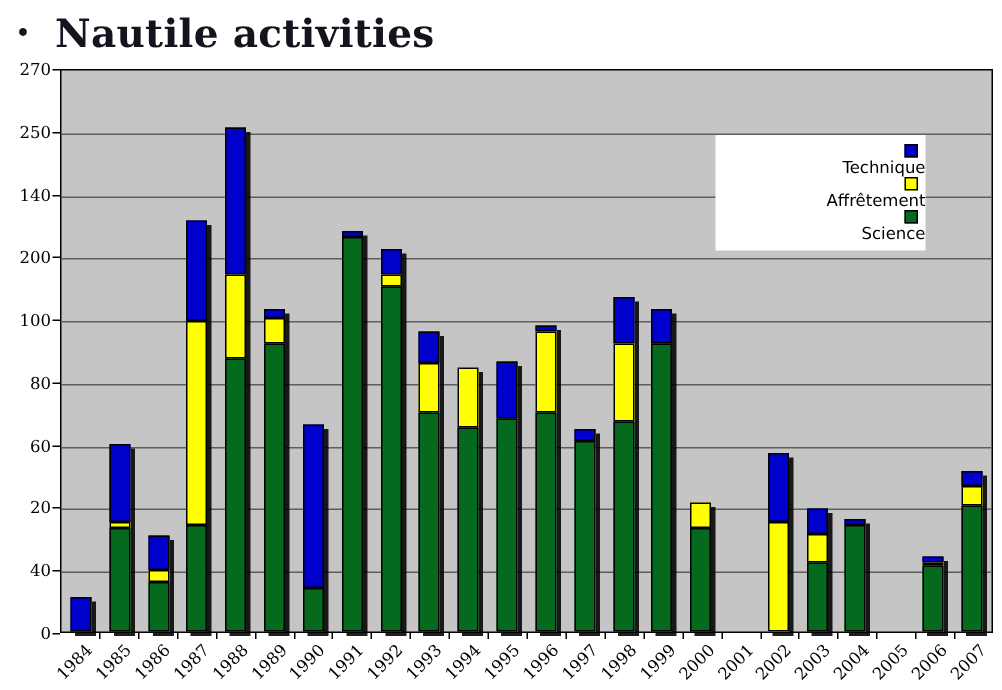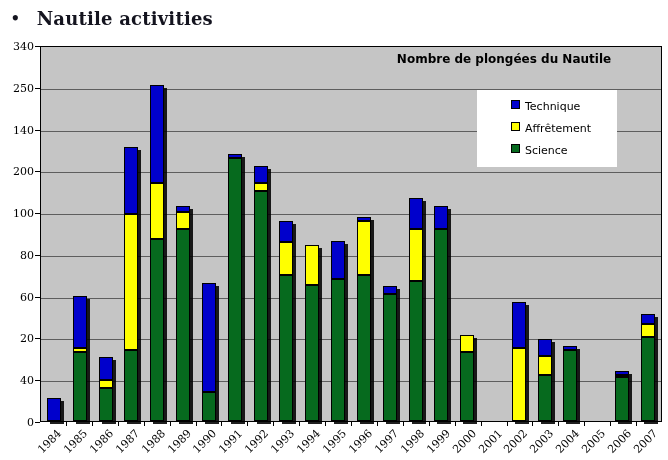--- a/index.html
+++ b/index.html
@@ -4,21 +4,21 @@
 <style>
   * { margin:0; padding:0; box-sizing:border-box; }
   html,body { width:668px; height:460px; background:#ffffff; overflow:hidden;
               font-family:"DejaVu Serif", serif; }
   #page { position:relative; width:668px; height:460px; background:#ffffff; }
 
   
   #slide-title { position:absolute; left:10px; top:8px; display:flex; align-items:center;
                  color:#14141f; }
   #slide-title .bullet { font-size:18px; margin-right:16px; line-height:1; }
-  #slide-title .txt { font-size:18px; font-weight:bold; letter-spacing:0.2px; }
+  #slide-title .txt { font-size:26px; font-weight:bold; letter-spacing:0.2px; }
 
   
   #plot { position:absolute; left:40px; top:46px; width:622px; height:376px;
           background:#c5c5c5; border:1px solid #000; }
   .gridline { position:absolute; left:0; width:100%; height:1px; background:#5e5e5e; }
   .ytick { position:absolute; width:5px; height:1px; background:#000; }
   .xtick { position:absolute; width:1px; height:4px; background:#000; }
   .ylabel { position:absolute; width:32px; text-align:right; font-size:11px; color:#000; }
   .xlabel { position:absolute; width:46px; text-align:right; font-size:11px; color:#000;
             transform:rotate(-45deg); transform-origin:100% 0; white-space:nowrap; }
@@ -31,21 +31,21 @@
   .seg { width:100%; border:1px solid #000; }
 
   
   #chart-title { position:absolute; left:378px; top:52px; width:252px; text-align:center;
                  font-family:"DejaVu Sans", sans-serif; font-weight:bold; font-size:12px; color:#000; }
 
   
   #legend { position:absolute; left:477px; top:90px; width:140px; height:77px;
             background:#ffffff; display:flex; flex-direction:column; justify-content:space-around;
             padding:6px 0 6px 34px; }
-  .legend-row { display:flex; align-items:flex-start; }
+  .legend-row { display:flex; align-items:flex-end;flex-direction:column; }
   .legend-swatch { width:9px; height:9px; border:1px solid #000; margin-right:5px; flex:0 0 auto; }
   .legend-label { font-family:"DejaVu Sans", sans-serif; font-size:11px; color:#000; }
 </style>
 </head>
 <body>
 
 <div id="page">
 
   <div id="slide-title">
     <span class="bullet">•</span>
@@ -209,21 +209,20 @@
         <div class="slot">
           <div class="stack">
             <div class="seg" style="height: 84px; background: rgb(6, 106, 30);"></div>
             <div class="seg" style="height: 13px; background: rgb(255, 255, 0);"></div>
             <div class="seg" style="height: 10px; background: rgb(0, 0, 204);"></div>
           </div>
         </div>
       </div>
   </div>
 
-  <div id="chart-title">Nombre de plongées du Nautile</div>
 
   <div id="legend">
       <div class="legend-row">
         <span class="legend-swatch" style="background: rgb(0, 0, 204);"></span>
         <span class="legend-label">Technique</span>
       </div>
       <div class="legend-row">
         <span class="legend-swatch" style="background: rgb(255, 255, 0);"></span>
         <span class="legend-label">Affrêtement</span>
       </div>
@@ -245,21 +244,21 @@
       <div class="ylabel" style="left: 2px; top: 249px; text-align: right;">80</div>
       <div class="ytick" style="left: 35px; top: 255px;"></div>
       <div class="ylabel" style="left: 2px; top: 207px;">100</div>
       <div class="ytick" style="left: 35px; top: 213px;"></div>
       <div class="ylabel" style="left: 2px; top: 165px;">200</div>
       <div class="ytick" style="left: 35px; top: 171px;"></div>
       <div class="ylabel" style="left: 2px; top: 124px; text-align: right;">140</div>
       <div class="ytick" style="left: 35px; top: 130px;"></div>
       <div class="ylabel" style="left: 2px; top: 82px;">250</div>
       <div class="ytick" style="left: 35px; top: 88px;"></div>
-      <div class="ylabel" style="left: 2px; top: 40px;">340</div>
+      <div class="ylabel" style="left: 2px; top: 40px;">270</div>
       <div class="ytick" style="left: 35px; top: 46px;"></div>
       <div class="xlabel" style="left: 8.95833px; top: 427px;">1984</div>
       <div class="xtick" style="left: 65.9167px; top: 422px;"></div>
       <div class="xlabel" style="left: 34.875px; top: 427px;">1985</div>
       <div class="xtick" style="left: 91.8333px; top: 422px;"></div>
       <div class="xlabel" style="left: 60.7917px; top: 427px;">1986</div>
       <div class="xtick" style="left: 117.75px; top: 422px;"></div>
       <div class="xlabel" style="left: 86.7083px; top: 427px;">1987</div>
       <div class="xtick" style="left: 143.667px; top: 422px;"></div>
       <div class="xlabel" style="left: 112.625px; top: 427px;">1988</div>

